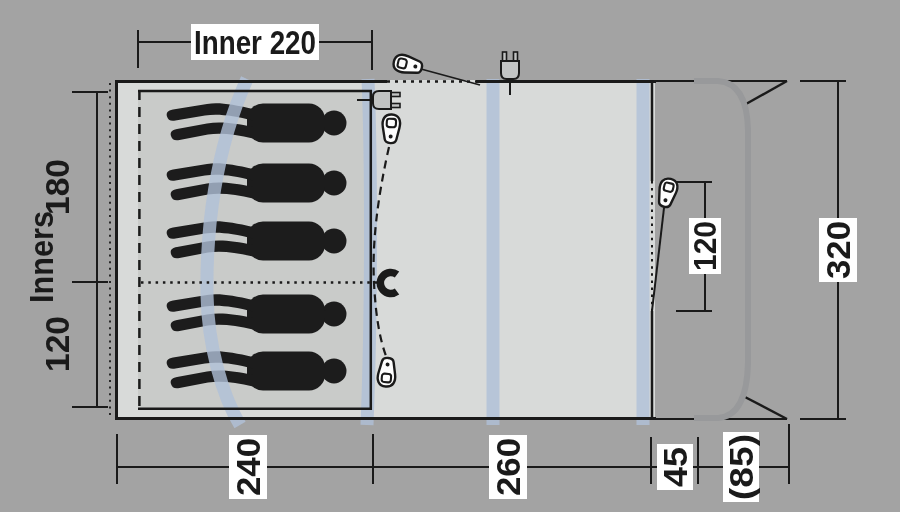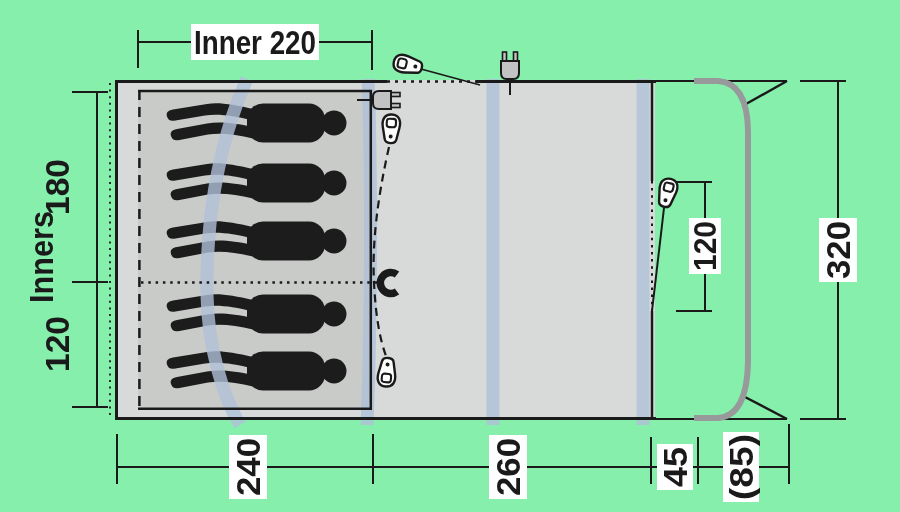--- a/index.html
+++ b/index.html
@@ -1,16 +1,16 @@
 <!DOCTYPE html>
 <html><head>
 <meta charset="utf-8">
 <style>
   html,body{margin:0;padding:0;background:#ffffff;}
-  .stage{position:relative;width:900px;height:512px;background:#86efac;overflow:hidden;
+  .stage{position:relative;width:900px;height:512px;background:#a3a3a3;overflow:hidden;
          font-family:"Liberation Sans", sans-serif;}
   svg text{font-family:"Liberation Sans", sans-serif;font-weight:700;fill:#1a1a1a;}
 </style>
 </head>
 <body>
 
 <div class="stage">
 <svg width="900" height="512" viewBox="0 0 900 512">
 
   <defs>

